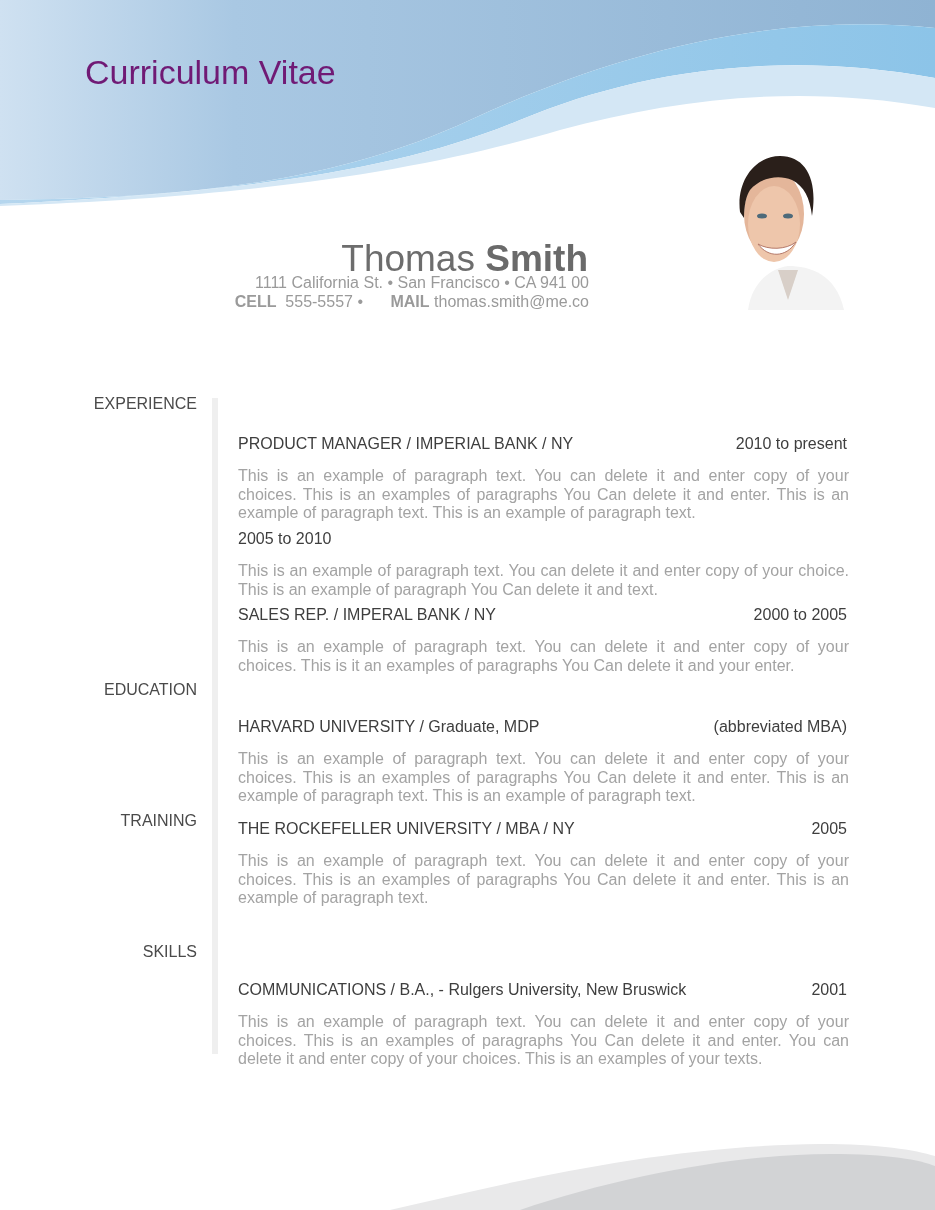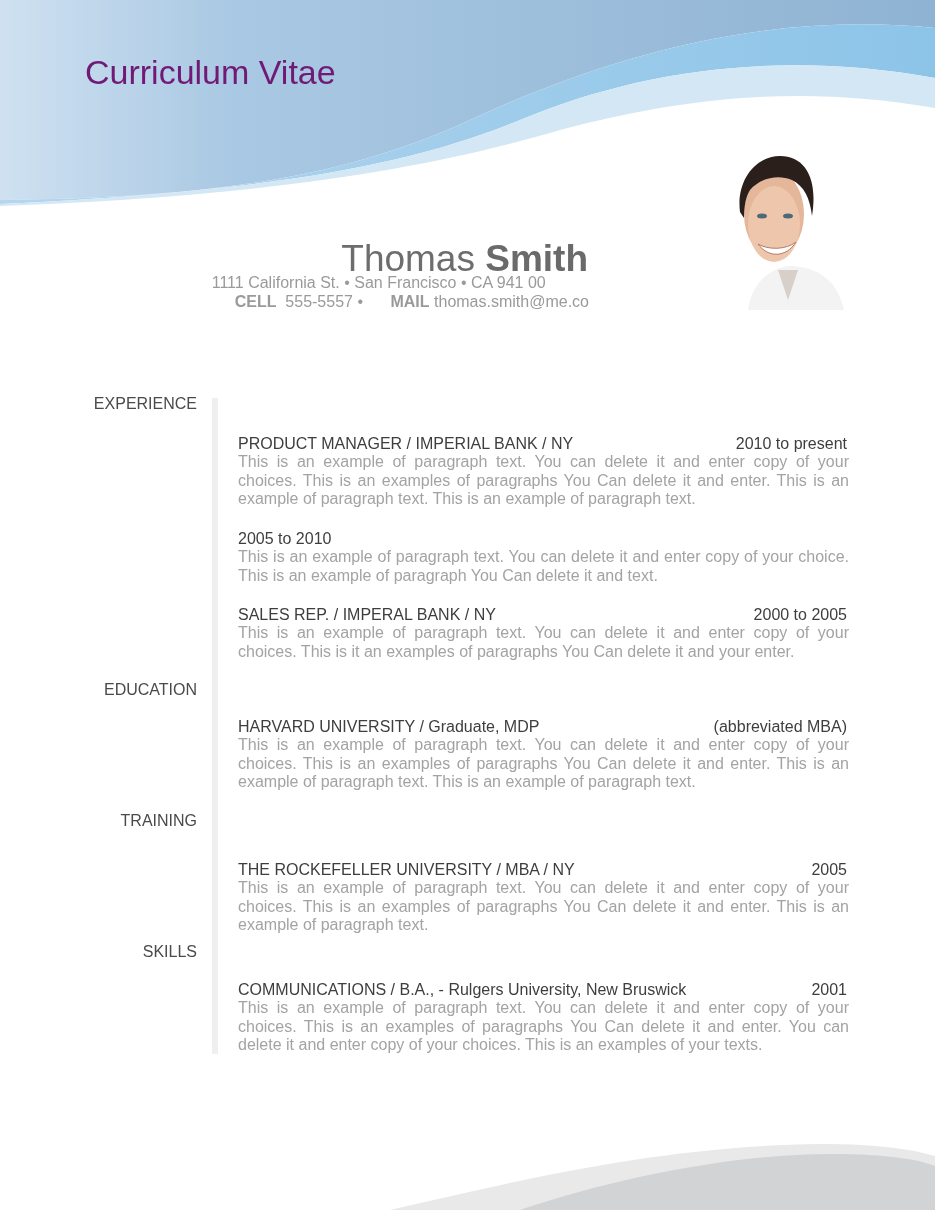--- a/index.html
+++ b/index.html
@@ -2,29 +2,29 @@
 <html><head>
 <meta charset="utf-8">
 <style>
   html, body { margin:0; padding:0; }
   body { width:935px; height:1210px; position:relative; overflow:hidden; background:#ffffff; font-family:"Liberation Sans", sans-serif; }
   .header-wave { position:absolute; left:0; top:0; width:935px; height:220px; }
   .footer-wave { position:absolute; left:0; top:1120px; width:935px; height:90px; }
   .cv-title { position:absolute; left:85px; top:53px; font-size:34px; color:#701a75; letter-spacing:0px; }
   .name { position:absolute; right:347px; top:220px; font-size:37px; color:#6d6d6d; white-space:nowrap;margin-top:18px; }
   .name b { font-weight:bold; color:#6a6a6a; }
-  .contact { position:absolute; right:346px; top:273px; text-align:left; font-size:16px; color:#9a9a9a; line-height:19px; white-space:nowrap; }
+  .contact { position:absolute; right:346px; top:273px; text-align:right; font-size:16px; color:#9a9a9a; line-height:19px; white-space:nowrap; }
   .contact b { color:#9a9a9a; font-weight:bold;margin-left:23px; }
   .photo { position:absolute; left:718px; top:150px; width:130px; height:160px; }
   .vbar { position:absolute; left:212px; top:398px; width:6px; height:656px; background:#efefef; }
   .section-label { position:absolute; right:738px; font-size:16px; color:#4a4a4a; text-align:right; white-space:nowrap; }
   .entry { position:absolute; left:238px; width:611px; }
   .entry-head { display:flex; justify-content:space-between; font-size:16px; color:#3e3e3e; line-height:19px; }
   .entry-head .date { padding-right:2px; }
-  .entry-body { font-size:16px; color:#a3a3a3; line-height:18.5px; text-align:justify; margin-top:0; }
+  .entry-body { font-size:16px; color:#a3a3a3; line-height:18.5px; text-align:justify; margin-top:14px; }
 </style>
 </head>
 <body>
 
 <svg class="header-wave" viewBox="0 0 935 220" preserveAspectRatio="none">
   <defs>
     <linearGradient id="gMain" x1="0" y1="0" x2="1" y2="0">
       <stop offset="0" stop-color="#cfe1f1"></stop>
       <stop offset="0.25" stop-color="#a9c8e3"></stop>
       <stop offset="1" stop-color="#8fb3d3"></stop>
@@ -102,21 +102,21 @@
 </div>
 
 <div class="entry" style="top:717px">
   <div class="entry-head">
       <span>HARVARD UNIVERSITY / Graduate, MDP</span>
       <span class="date">(abbreviated MBA)</span>
     </div>
   <div class="entry-body">This is an example of paragraph text. You can delete it and enter copy of your choices. This is an examples of paragraphs You Can delete it and enter. This is an example of paragraph text. This is an example of paragraph text.</div>
 </div>
 
-<div class="entry" style="top:860px">
+<div class="entry" style="top:819px">
   <div class="entry-head">
       <span>THE ROCKEFELLER UNIVERSITY / MBA / NY</span>
       <span class="date">2005</span>
     </div>
   <div class="entry-body">This is an example of paragraph text. You can delete it and enter copy of your choices. This is an examples of paragraphs You Can delete it and enter. This is an example of paragraph text.</div>
 </div>
 
 <div class="entry" style="top:980px">
   <div class="entry-head">
       <span>COMMUNICATIONS / B.A., - Rulgers University, New Bruswick</span>

